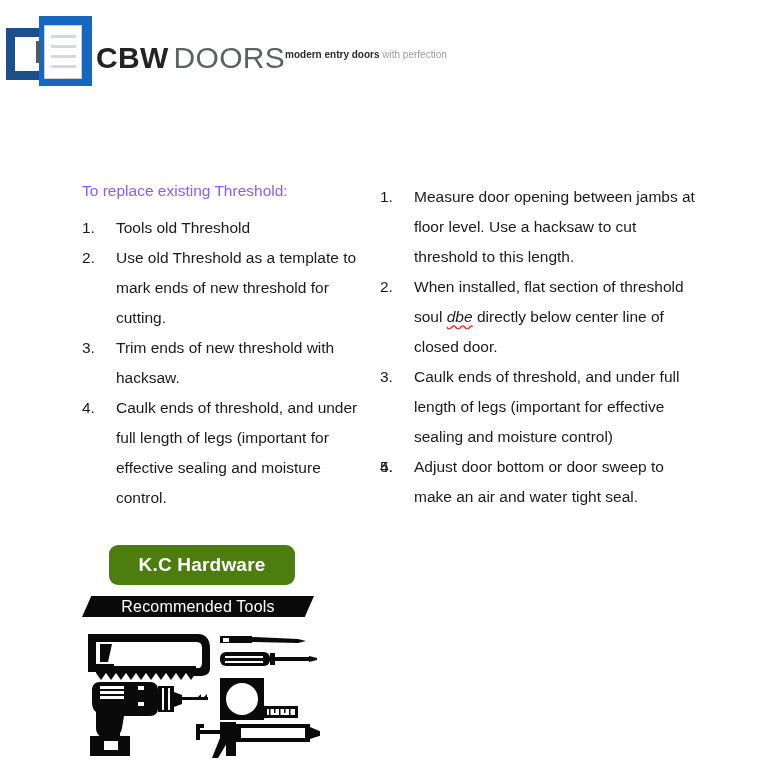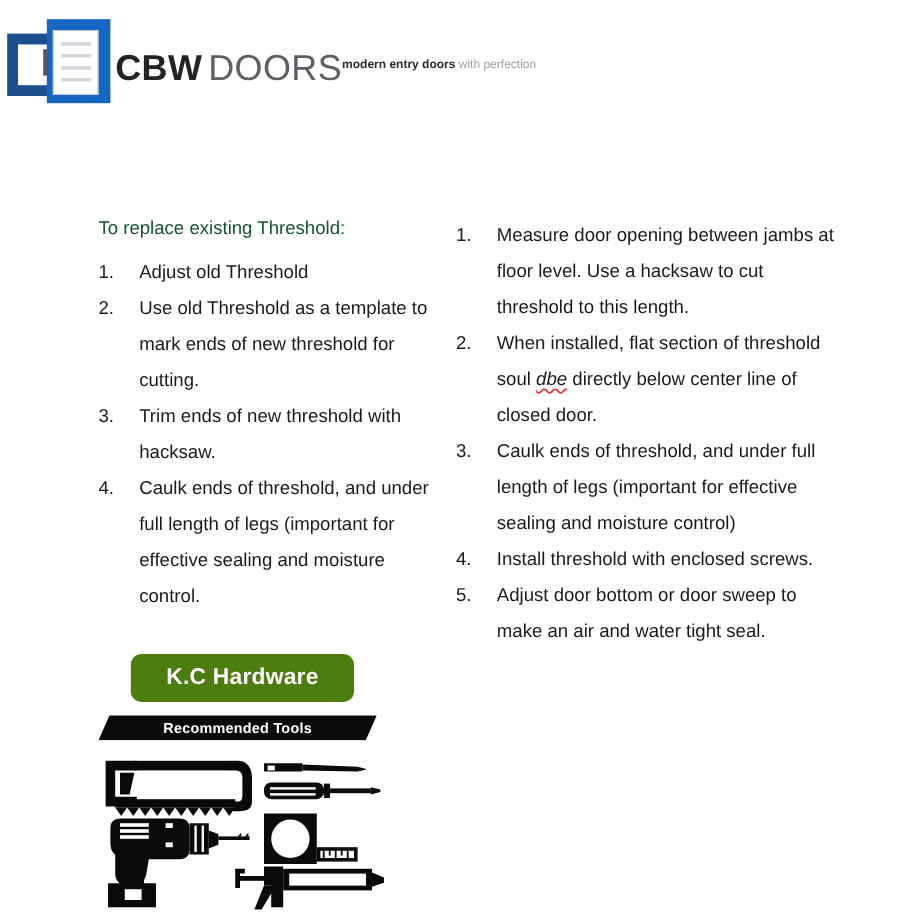--- a/index.html
+++ b/index.html
@@ -119,21 +119,21 @@
   .col {
     position: absolute;
     top: 182px;
   }
   .col-left  { left: 82px;  width: 288px; }
   .col-right { left: 380px; width: 322px; }
 
   .col-heading {
     font-size: 15.5px;
     line-height: 1.1;
-    color: #14532d;
+    color: #8b5cf6;
     margin-bottom: 14px;
     white-space: nowrap;
   }
   ol.steps {
     list-style: none;
     margin: 0;
     padding: 0;
   }
   ol.steps > li {
     position: relative;
@@ -189,22 +189,22 @@
     width: 232px;
     height: 21px;
     background: #0a0a0a;
     clip-path: polygon(4% 0%, 100% 0%, 96% 100%, 0% 100%);
     display: flex;
     align-items: center;
     justify-content: center;
   }
   .tools-banner-text {
     color: #ffffff;
-    font-size: 12px;
-    font-weight: bold;
+    font-size: 16px;
+    font-weight: normal;
     letter-spacing: 0.2px;
     white-space: nowrap;
   }
 
   
   .tools-illu {
     position: absolute;
     left: 84px;
     top: 628px;
     width: 236px;
@@ -235,21 +235,21 @@
       <span class="t-strong">modern entry doors</span>
       <span class="t-light">with perfection</span>
     </div>
   </div>
 
   <div class="col col-left">
     <div class="col-heading">To replace existing Threshold:</div>
     <ol class="steps">
       <li>
         <span class="num">1.</span>
-        <span>Adjust old Threshold</span>
+        <span>Tools old Threshold</span>
       </li>
       <li>
         <span class="num">2.</span>
         <span>Use old Threshold as a template to mark ends of new threshold for cutting.</span>
       </li>
       <li>
         <span class="num">3.</span>
         <span>Trim ends of new threshold with hacksaw.</span>
       </li>
       <li>
@@ -268,21 +268,20 @@
       <li>
         <span class="num">2.</span>
         <span>When installed, flat section of threshold soul </span><span class="misspell">dbe</span><span> directly below center line of closed door.</span>
       </li>
       <li>
         <span class="num">3.</span>
         <span>Caulk ends of threshold, and under full length of legs (important for effective sealing and moisture control)</span>
       </li>
       <li>
         <span class="num">4.</span>
-        <span>Install threshold with enclosed screws.</span>
       </li>
       <li>
         <span class="num">5.</span>
         <span>Adjust door bottom or door sweep to make an air and water tight seal.</span>
       </li>
     </ol>
   </div>
 
   <div class="kc-block">
     <div class="kc-badge">

